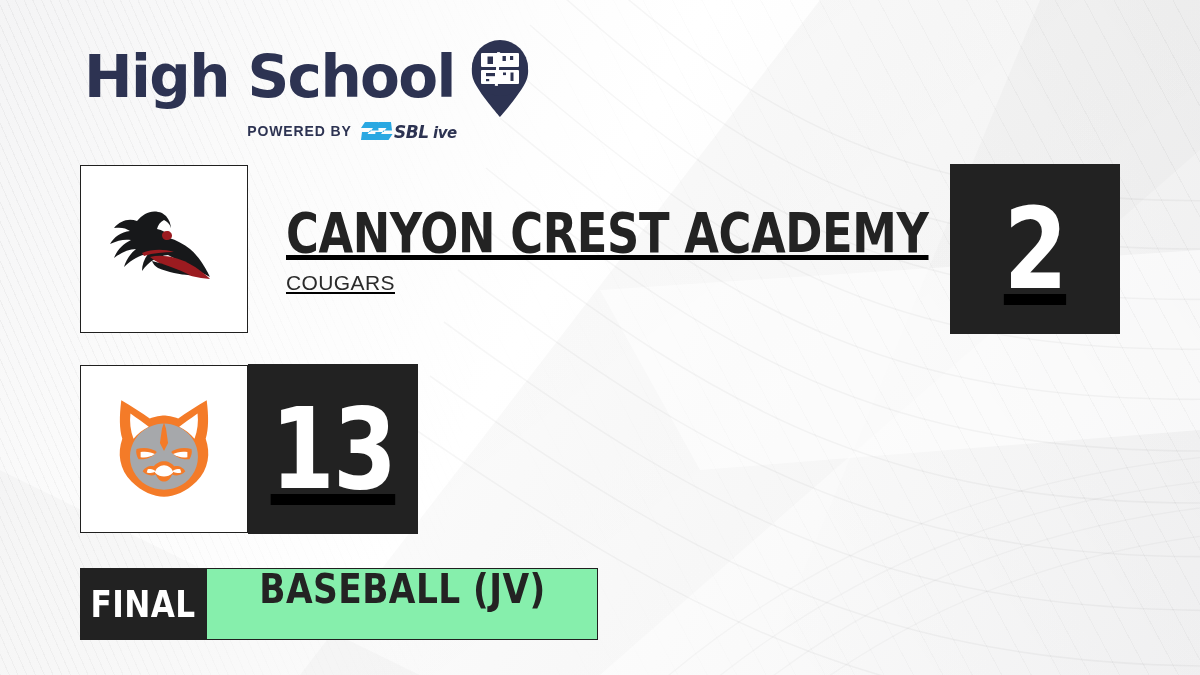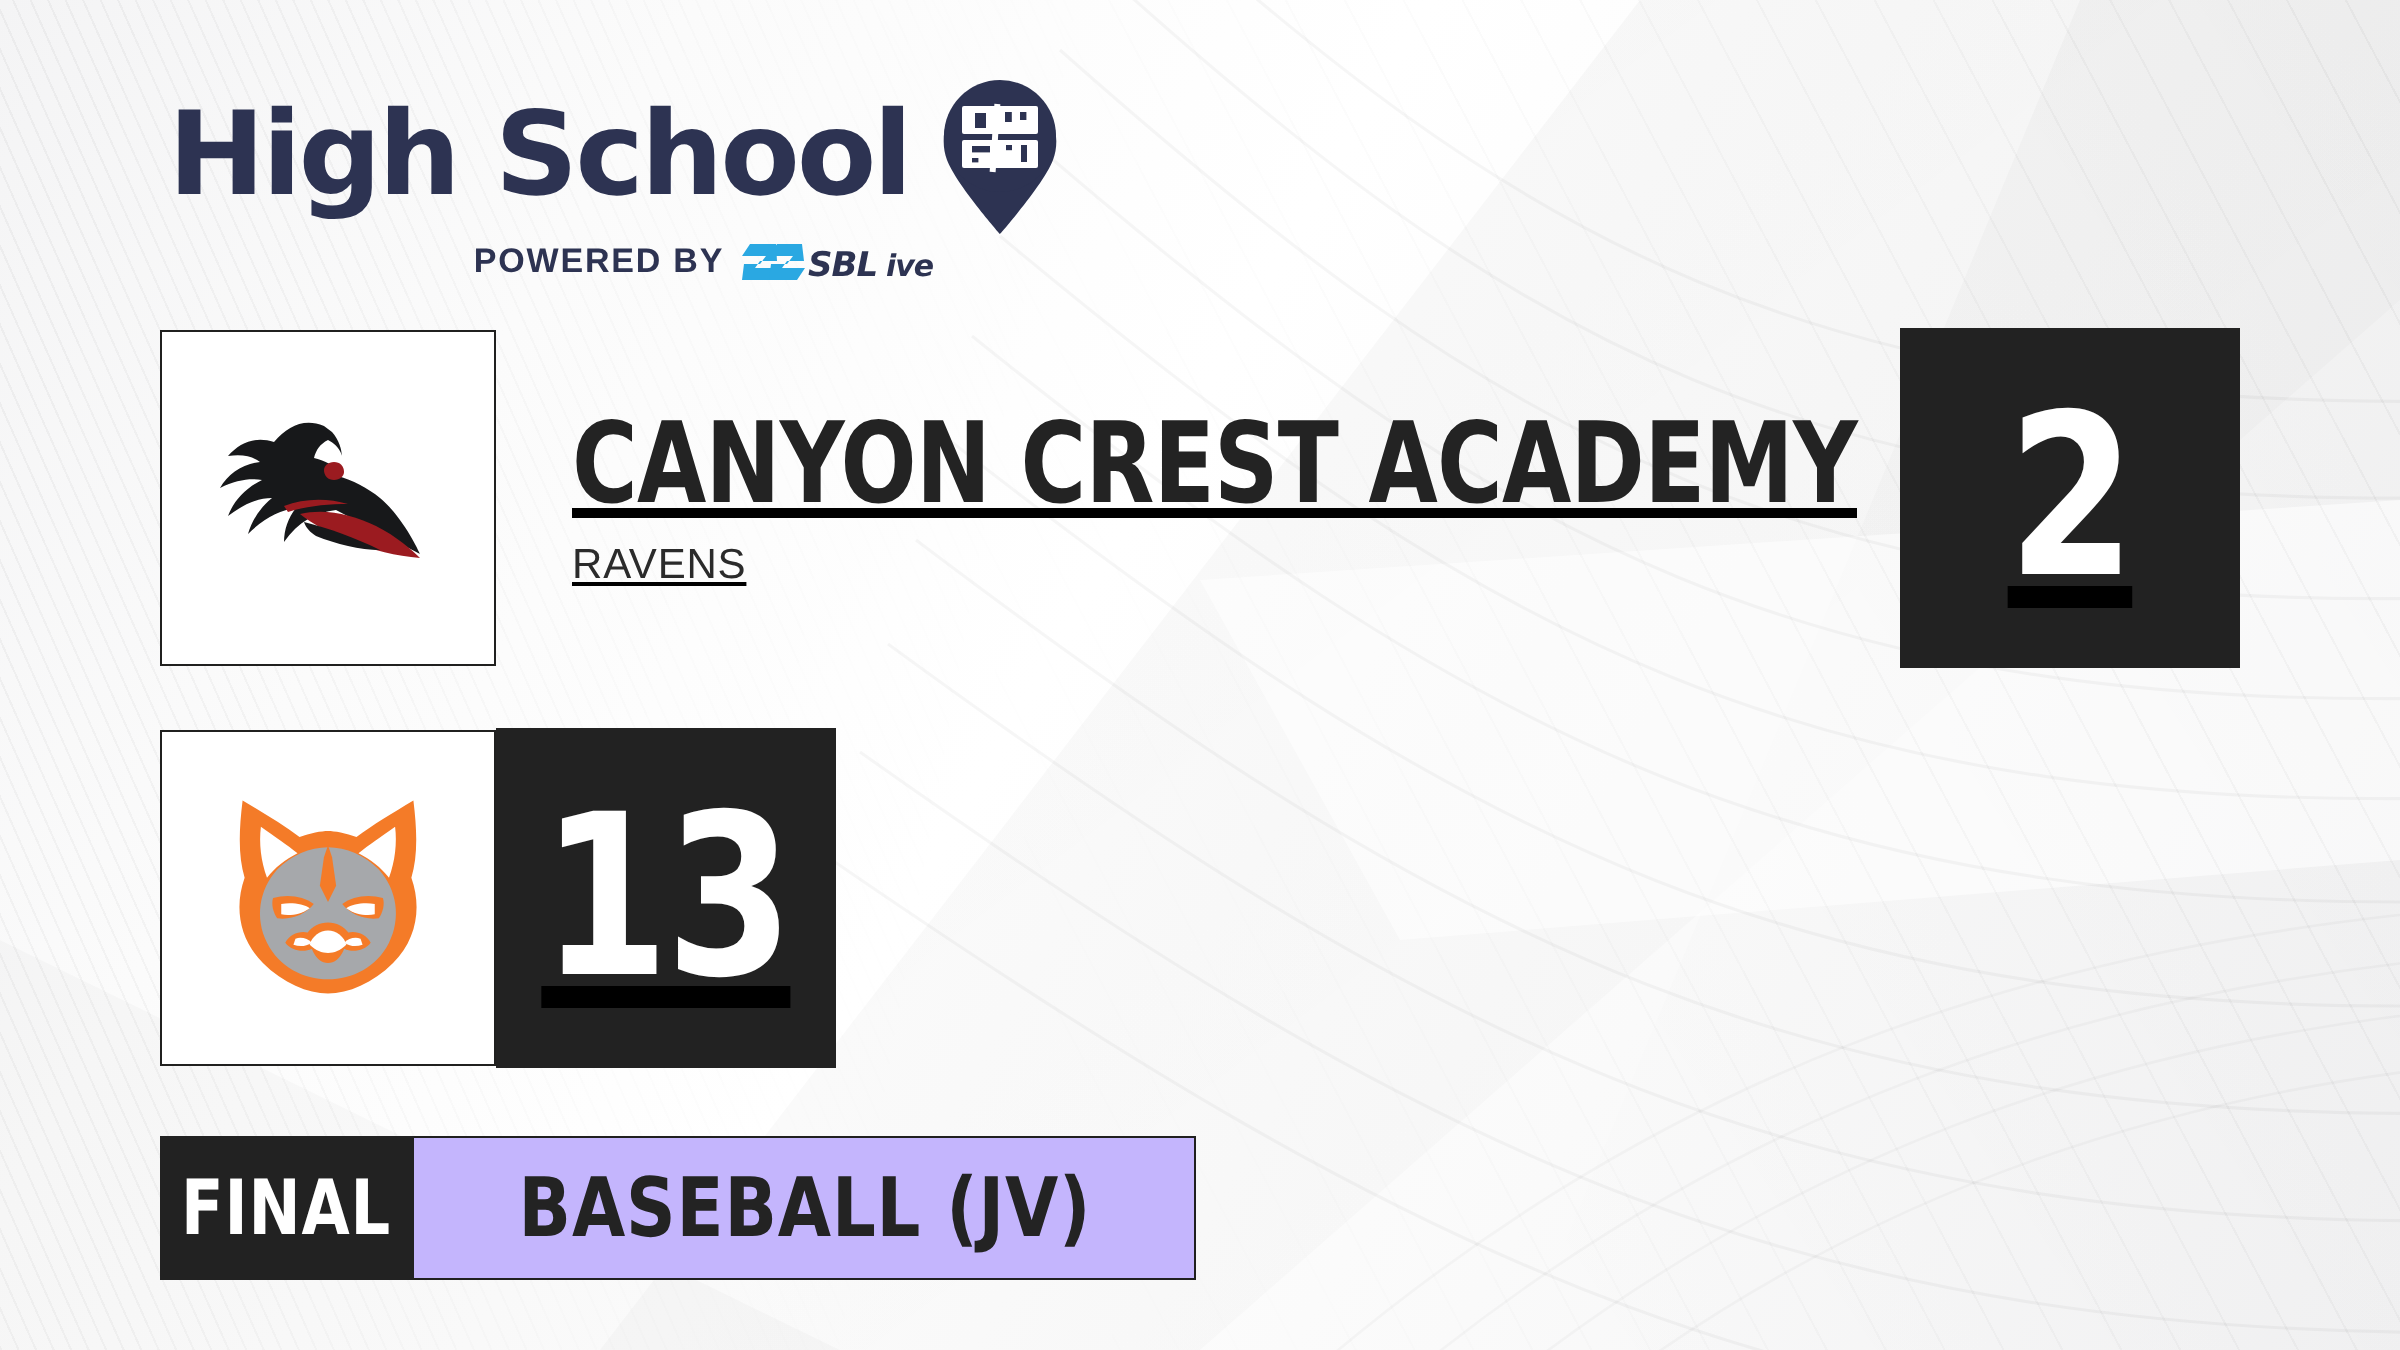--- a/index.html
+++ b/index.html
@@ -84,21 +84,21 @@
   .powered-row {
     display: flex;
     align-items: center;
     justify-content: center;
     margin-top: 2px;
     padding-left: 118px;
   }
   .powered-label {
     font-family: "Liberation Sans", sans-serif;
     font-weight: 700;
-    font-size: 17px;
+    font-size: 14px;
     letter-spacing: 0.9px;
     color: #2d3352;
   }
   .sblive-mark {
     margin-left: 9px;
     display: flex;
     align-items: flex-end;
   }
   .sblive-mark svg { display: block; }
 
@@ -196,27 +196,27 @@
   .status-state-label {
     font-family: "DejaVu Sans", sans-serif;
     font-weight: 700;
     font-size: 38px;
     line-height: 38px;
     color: #ffffff;
     letter-spacing: 0.5px;
     transform: scaleX(0.82);
   }
   .status-sport {
-    background: #c4b5fd;
+    background: #86efac;
     border: 1px solid #20201f;
     border-left: none;
     box-sizing: border-box;
     width: 391px;
     display: flex;
-    align-items: center;
+    align-items: flex-start;
     justify-content: center;
   }
   .status-sport-label {
     font-family: "DejaVu Sans", sans-serif;
     font-weight: 700;
     font-size: 41px;
     line-height: 41px;
     color: #232323;
     letter-spacing: 0.5px;
     transform: scaleX(0.84);
@@ -315,21 +315,21 @@
           <path d="M58 13 C64 16 67 22 65 29 C61 26 56 23 51 22 C52 18 54 15 58 13 Z" fill="#ffffff"></path>
           <path d="M61 24 C64 24 66 26 66 29 C66 31 64 33 61 33 C58 33 56 31 56 28 C56 26 58 24 61 24 Z" fill="#9b1b20"></path>
           <path d="M44 50 C56 47 70 50 82 56 C92 61 100 68 104 72 C92 71 80 68 70 64 C60 60 50 55 44 50 Z" fill="#9b1b20"></path>
           <path d="M46 54 C58 57 72 62 84 68 C74 68 62 65 52 61 C49 59 47 57 46 54 Z" fill="#17181a"></path>
           <path d="M36 46 C46 42 58 42 68 45 C58 45 47 46 38 49 Z" fill="#9b1b20"></path>
         </g>
       </svg>
     </div>
     <div class="team-text">
       <div class="team-name">CANYON CREST ACADEMY</div>
-      <div class="team-mascot">RAVENS</div>
+      <div class="team-mascot">COUGARS</div>
     </div>
     <div class="score-box">
       <div class="score-value">2</div>
     </div>
   </div>
 
   <div class="team-row row-2">
     <div class="logo-box">
       <svg width="122" height="122" viewBox="0 0 120 120" aria-hidden="true">
         <g transform="translate(6,6)">

